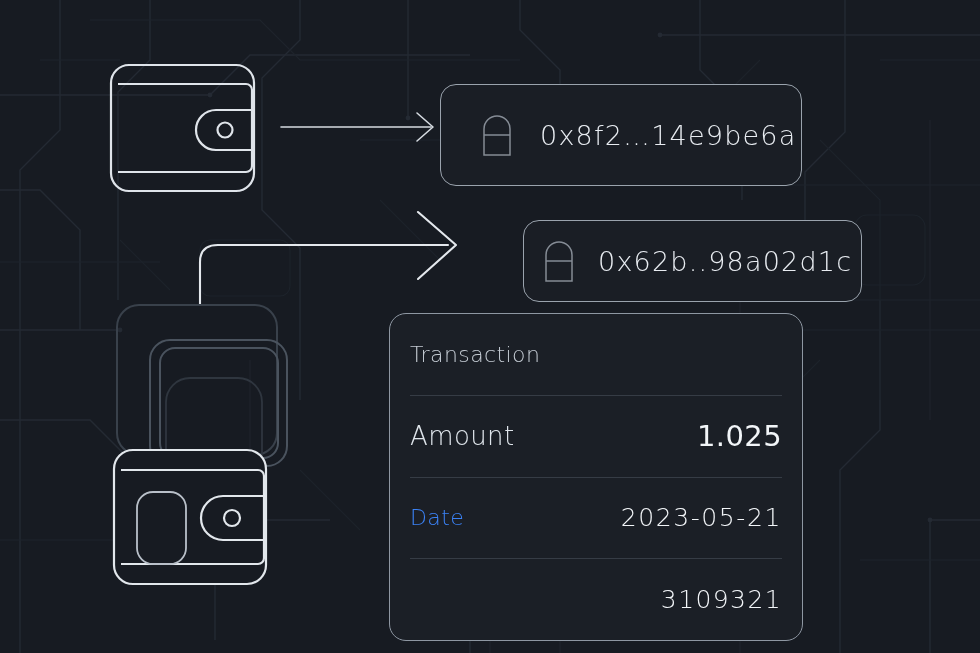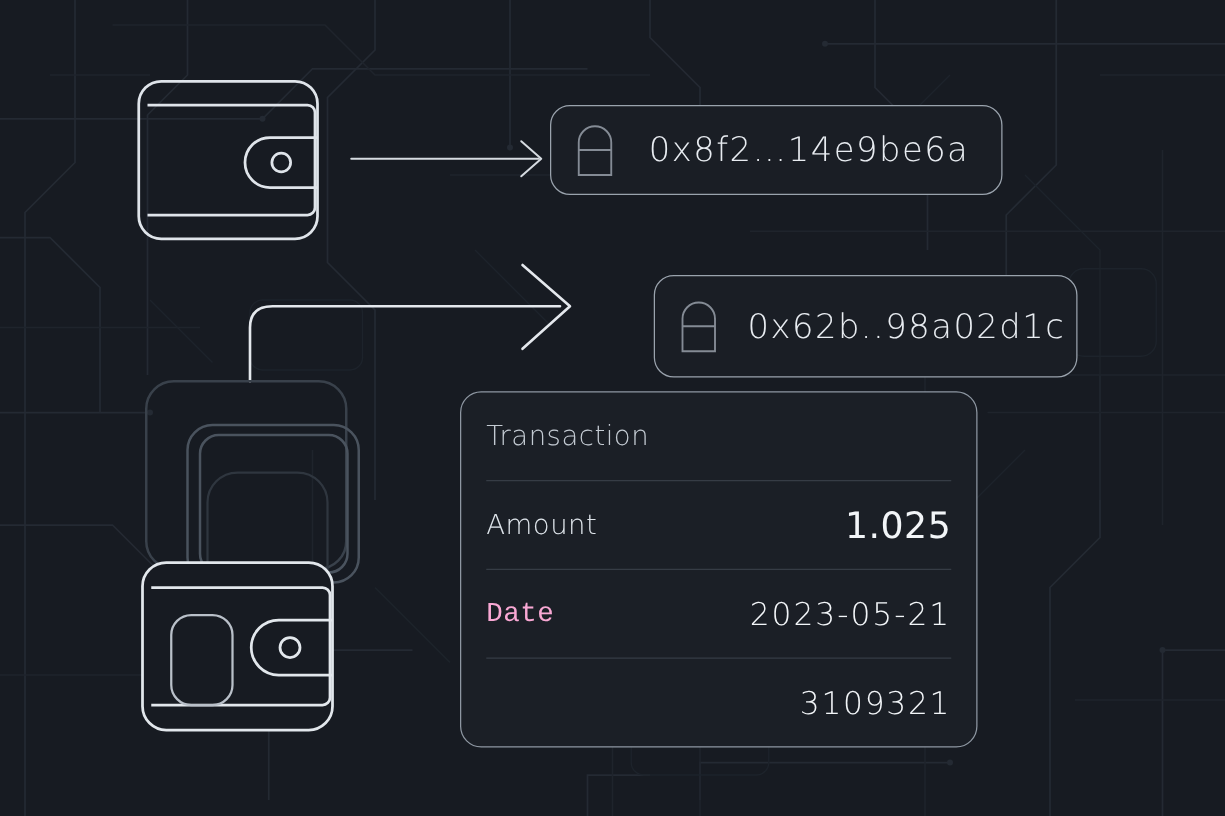--- a/index.html
+++ b/index.html
@@ -34,43 +34,43 @@
   .pill {
     position: absolute;
     z-index: 4;
     box-sizing: border-box;
     display: flex;
     align-items: center;
     background: #1a1e25;
     border: 1.4px solid #9aa3ad;
     border-radius: 16px;
   }
-  #pill-1 { left:440px; top:84px; width:362px; height:72px; }
+  #pill-1 { left:440px; top:84px; width:362px; height:102px;padding-left:21px; }
   #pill-2 { left:523px; top:220px; width:339px; height:82px; }
   .pill-icon {
     flex: 0 0 auto;
     margin-left: 20px;
     margin-right: 6px;
     opacity: .72;
   }
   .pill-text {
     color: #e8ecf1;
     font-size: 27px;
     letter-spacing: 1.2px;
     font-family: "DejaVu Sans", sans-serif;
     font-weight: 300;
     white-space: nowrap;
   }
   #pill-1 .pill-text { margin-left: 22px; }
   #pill-2 .pill-text { margin-left: 18px; }
 
   #tx-card {
     position: absolute;
-    left: 368px; top: 313px;
-    width: 414px; height: 285px;
+    left: 389px; top: 313px;
+    width: 414px; height: 328px;
     z-index: 5;
     box-sizing: border-box;
     background: #1b1f26;
     border: 1.3px solid #8e97a2;
     border-radius: 17px;
     padding: 0 20px;
     display: flex;
     flex-direction: column;
   }
   .tx-row {
@@ -89,23 +89,23 @@
     letter-spacing: .4px;
     white-space: nowrap;
   }
   .tx-value {
     color: #f2f5f8;
     font-size: 25px;
     font-weight: 300;
     letter-spacing: .9px;
     white-space: nowrap;
   }
-  .tx-row.row-amount .tx-label { font-size: 22px; color: #dfe5eb; }
+  .tx-row.row-amount .tx-label { font-size: 26px; color: #dfe5eb; }
   .tx-row.row-amount .tx-value { font-size: 29px; font-weight: 400; letter-spacing: .4px; }
-  .tx-row.row-date .tx-label { color: #f9a8d4; font-family: Liberation Mono, monospace; }
+  .tx-row.row-date .tx-label { color: #3b82f6; }
   .tx-row.row-date .tx-value { letter-spacing: 1.6px; }
   .tx-row.row-block .tx-label { color: #3a4049; }
   .tx-row.row-block .tx-value { letter-spacing: 1.4px; }
 </style>
 </head>
 <body>
 
 <div id="scene">
 
   <svg class="layer" id="bg-circuit" viewBox="0 0 980 653" xmlns="http://www.w3.org/2000/svg">

